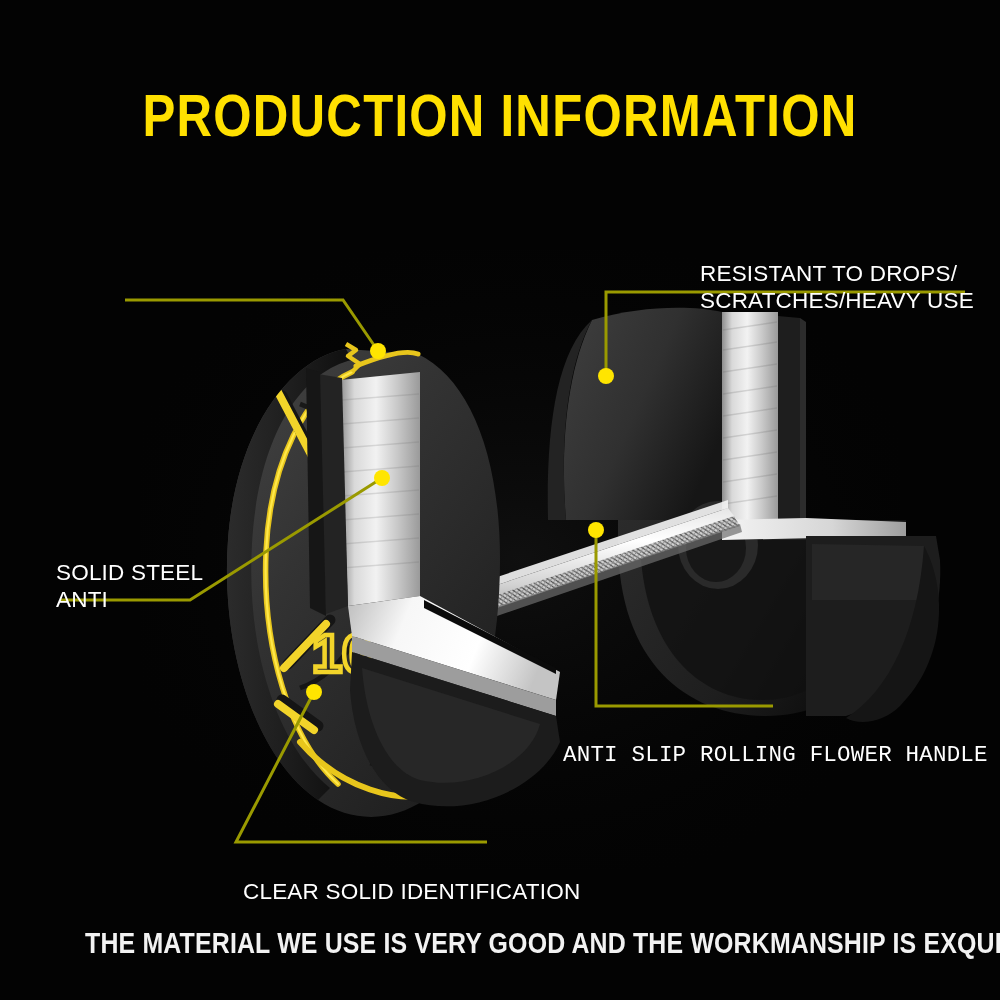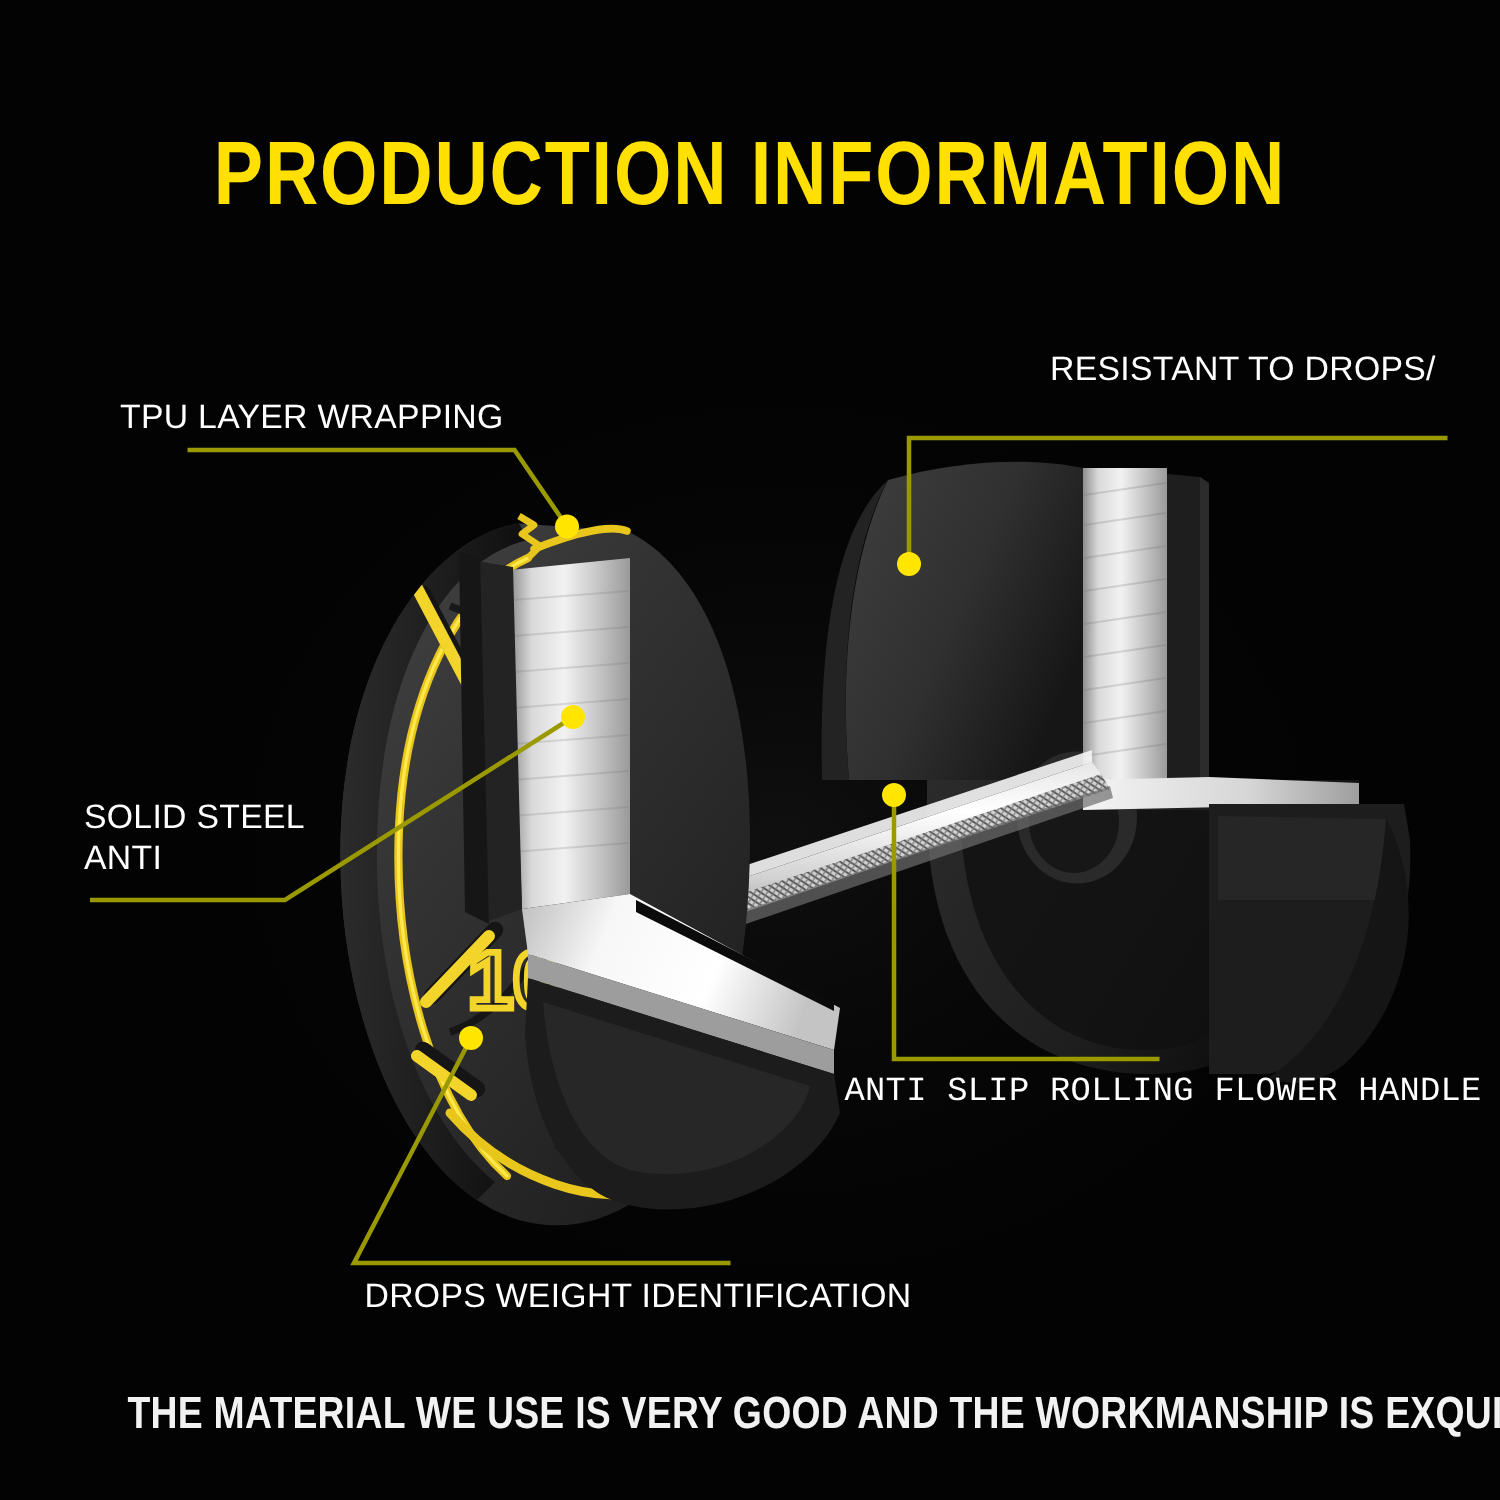--- a/index.html
+++ b/index.html
@@ -54,20 +54,21 @@
 
   
   .callout {
     position: absolute;
     color: #ffffff;
     font-size: 22.5px;
     font-weight: normal;
     letter-spacing: 0.2px;
     line-height: 1.18;
     white-space: nowrap;
+    margin-top: 28px;
   }
   #label-tpu        { left: 80px;  top: 265px; }
   #label-resistant  { left: 700px; top: 233px; }
   #label-steel      { left: 56px;  top: 532px; text-align: left; width: 190px; white-space: normal;}
   #label-handle     { left: 563px; top: 714px; font-family: Liberation Mono, monospace; }
   #label-weight     { left: 243px; top: 851px; }
 
   
   #stage {
     position: absolute;
@@ -300,36 +301,34 @@
       <circle cx="378" cy="351" r="8" fill="#ffe500"></circle>
       <circle cx="606" cy="376" r="8" fill="#ffe500"></circle>
       <circle cx="382" cy="478" r="8" fill="#ffe500"></circle>
       <circle cx="596" cy="530" r="8" fill="#ffe500"></circle>
       <circle cx="314" cy="692" r="8" fill="#ffe500"></circle>
     </g>
   </svg>
 
   <div id="title">PRODUCTION INFORMATION</div>
 
-  <div class="callout" id="label-tpu">
-    <div>TPU LAYER WRAPPING</div>
-  </div>
 
   <div class="callout" id="label-resistant">
     <div>RESISTANT TO DROPS/</div>
+    <div>SCRATCHES/HEAVY USE</div>
   </div>
 
   <div class="callout" id="label-steel">
     <div>SOLID STEEL</div>
     <div>ANTI</div>
   </div>
 
   <div class="callout" id="label-handle">
     <div>ANTI SLIP ROLLING FLOWER HANDLE</div>
   </div>
 
   <div class="callout" id="label-weight">
-    <div>DROPS WEIGHT IDENTIFICATION</div>
+    <div>CLEAR SOLID IDENTIFICATION</div>
   </div>
 
   <div id="tagline">THE MATERIAL WE USE IS VERY GOOD AND THE WORKMANSHIP IS EXQUISITE</div>
 
 </div>
 
 </body></html>

